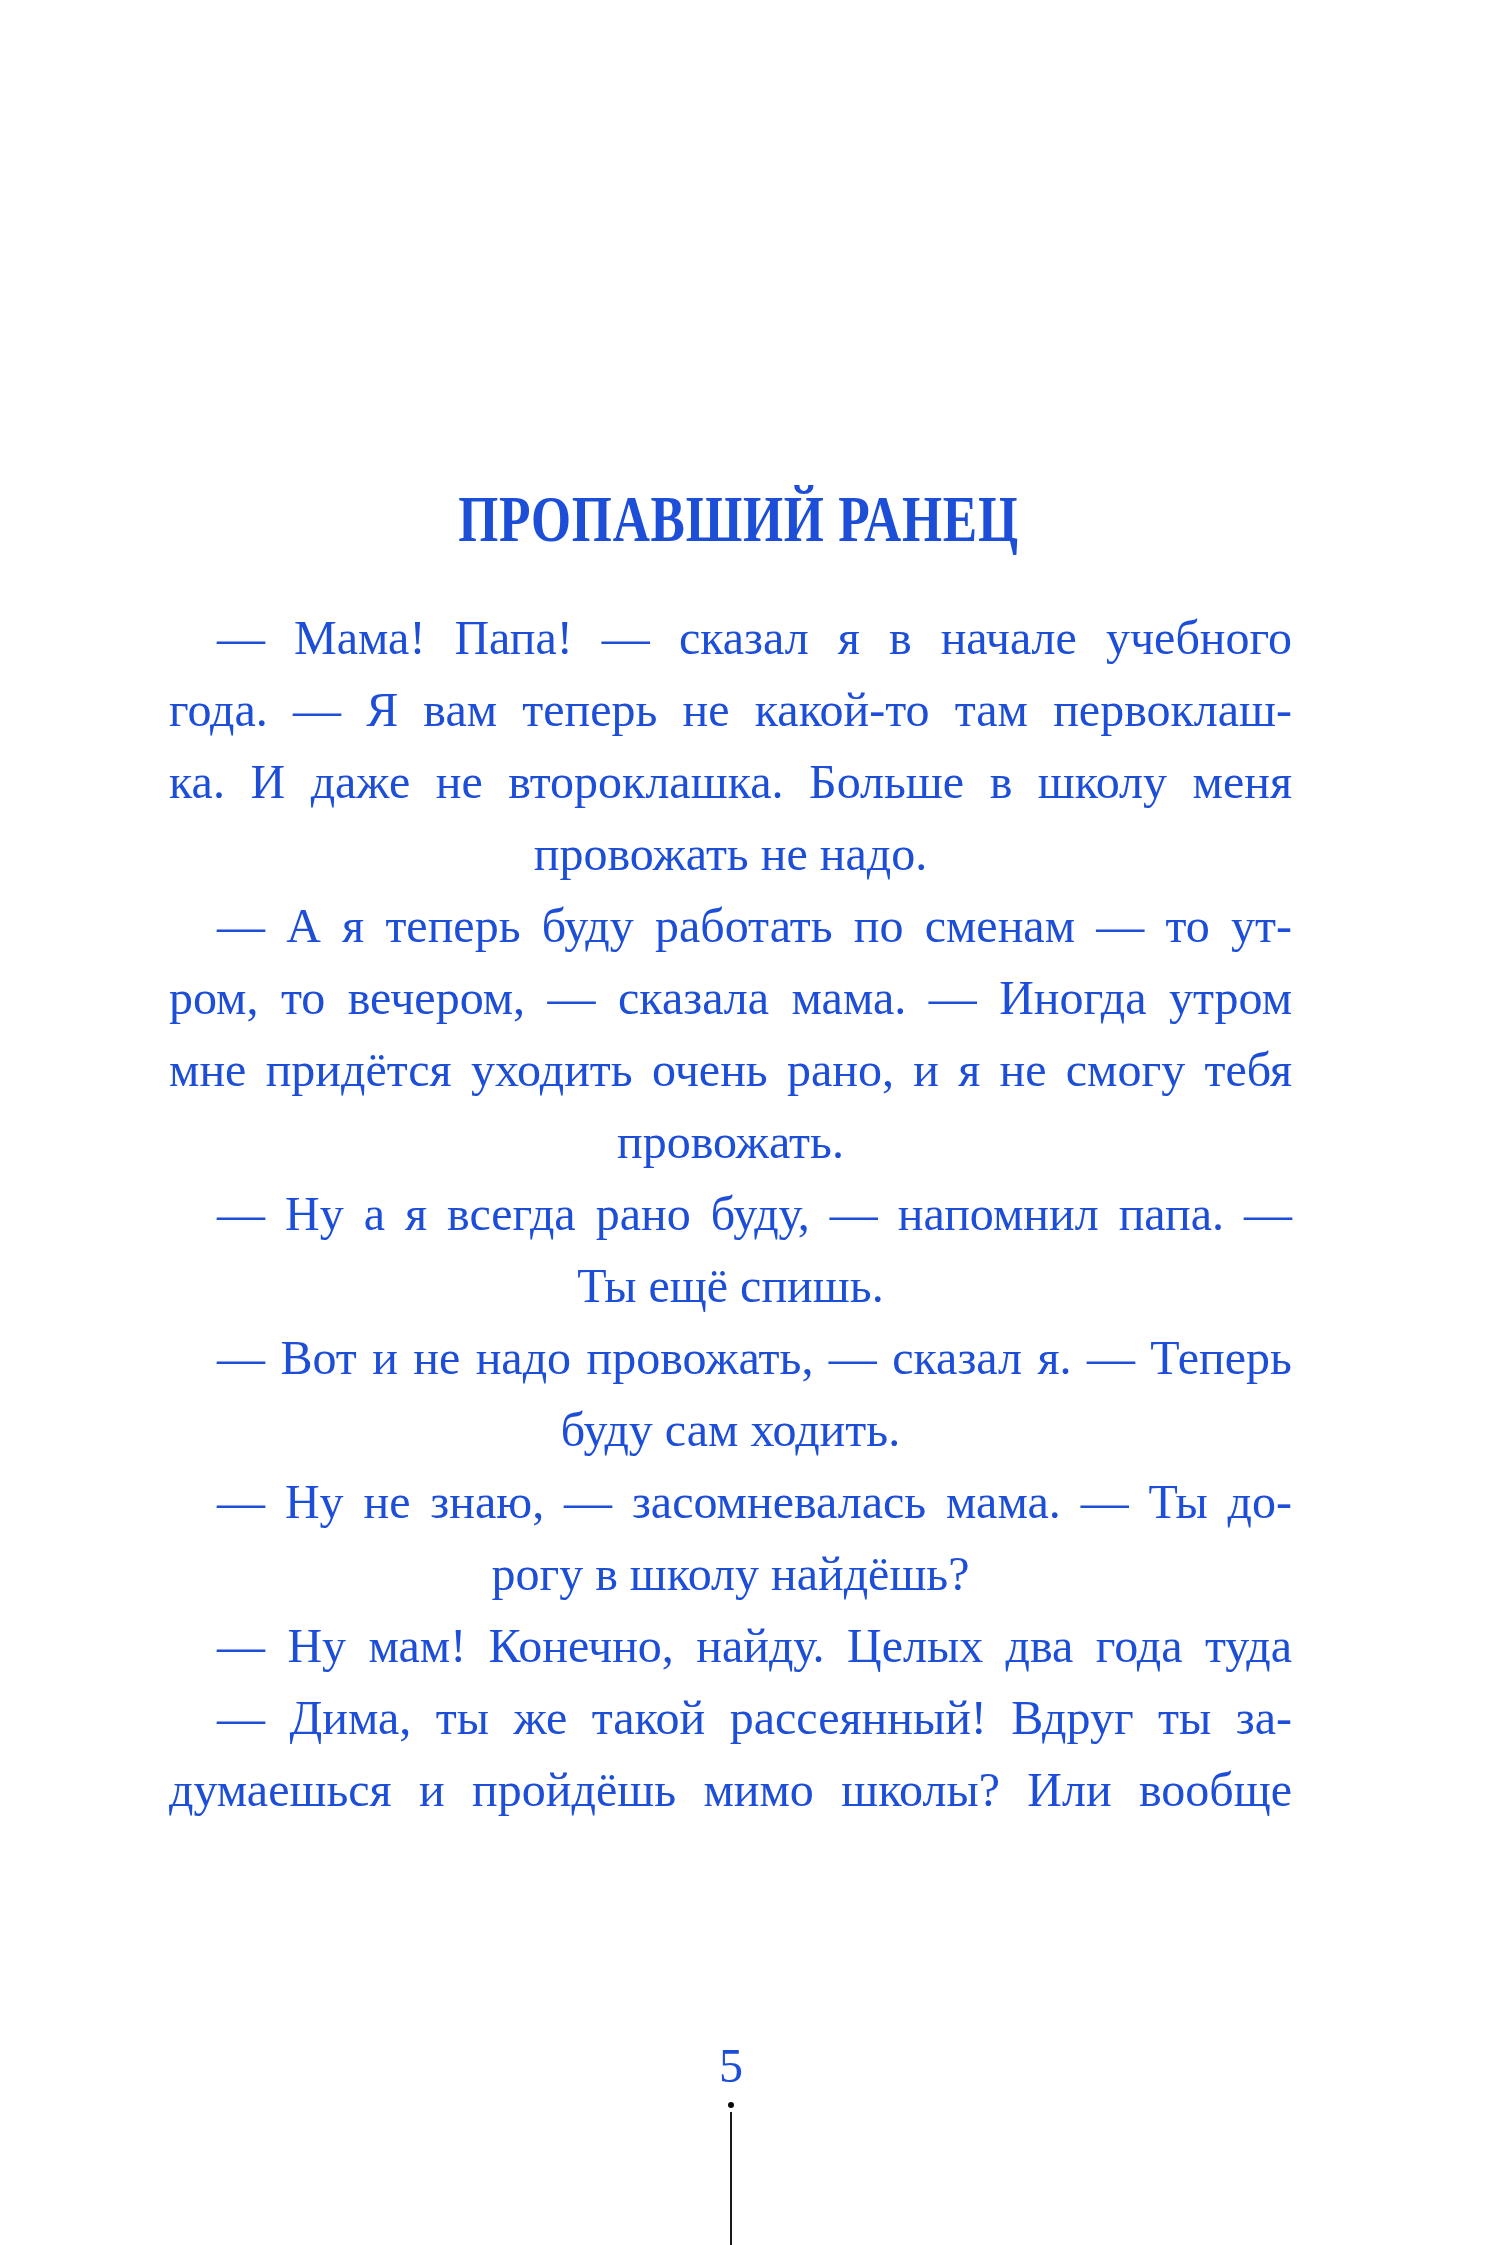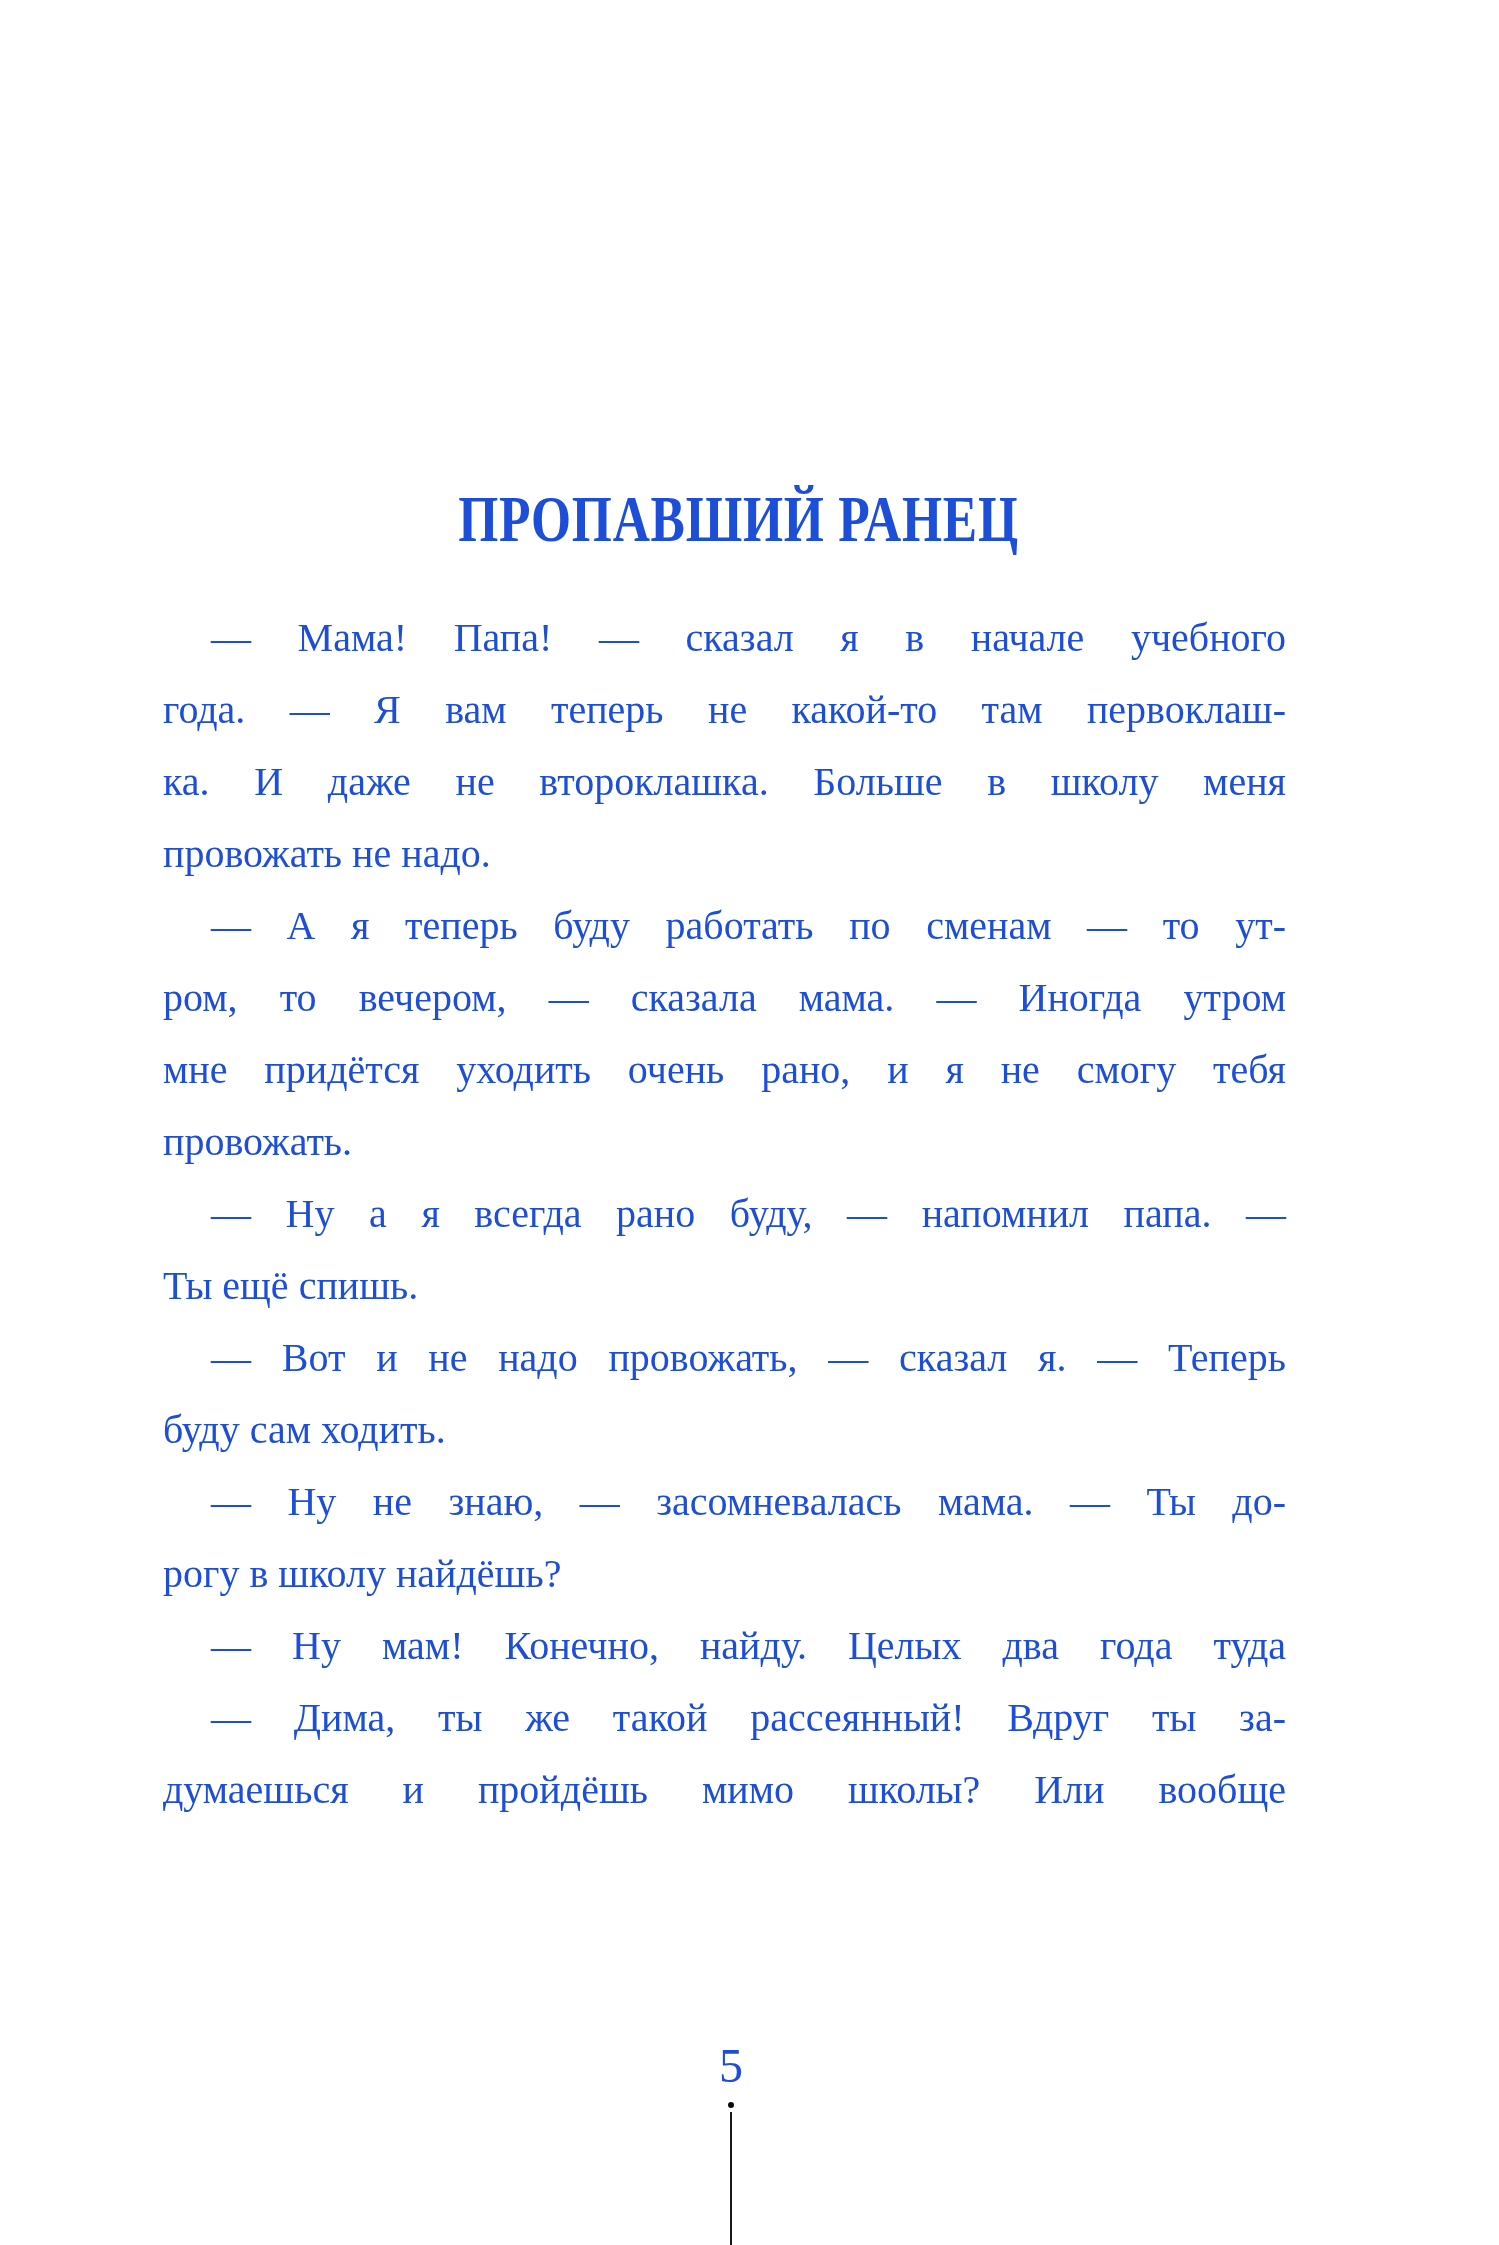--- a/index.html
+++ b/index.html
@@ -26,36 +26,36 @@
     line-height: 66px;
     font-weight: bold;
     text-align: center;
     letter-spacing: 1px;
     transform: scaleX(0.78);
     transform-origin: 50% 50%;
     white-space: nowrap;
   }
   .text-block {
     position: absolute;
-    left: 163px;
+    left: 169px;
     top: 602px;
     width: 1123px;
-    font-size: 40px;
+    font-size: 48px;
     line-height: 72px;
   }
   .text-block .line {
     height: 72px;
     white-space: normal;
   }
   .text-block .just {
     text-align: justify;
     text-align-last: justify;
   }
   .text-block .last {
-    text-align: left;
+    text-align: center;
   }
   .text-block .indent {
     padding-left: 48px;
   }
   .page-number {
     position: absolute;
     left: 731px;
     top: 2042px;
     transform: translateX(-50%);
     font-size: 48px;

